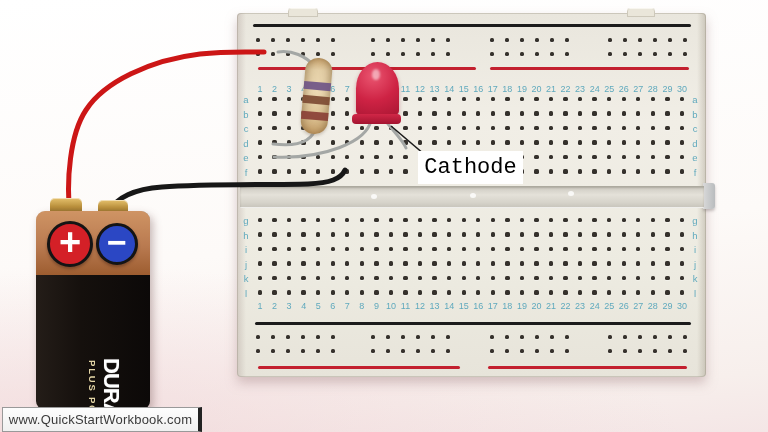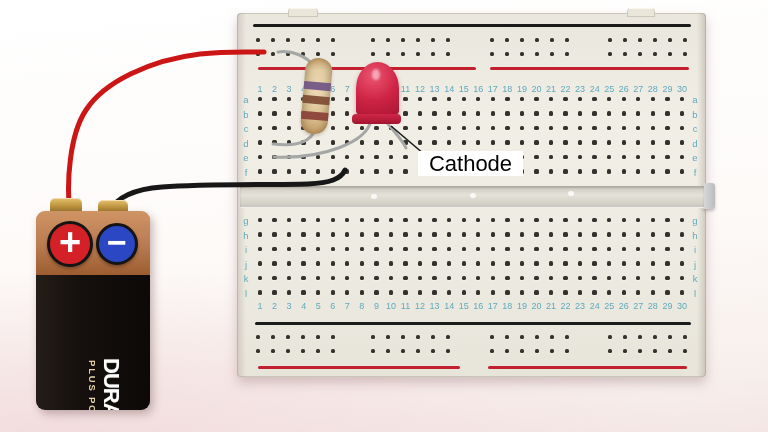--- a/index.html
+++ b/index.html
@@ -80,23 +80,23 @@
     color:#fff;font-weight:bold;border:3px solid #141414;box-shadow:0 2px 3px rgba(60,30,20,.4);}
   .circle-pos{left:11px;top:23px;width:40px;height:40px;background:var(--pos-red,#d42027);font-size:38px;}
   .circle-neg{left:60px;top:25px;width:36px;height:36px;background:var(--neg-blue,#2b47c4);font-size:34px;}
   .circle span{transform:translateY(-2px);}
   .brand{position:absolute;top:83px;right:26px;height:118px;writing-mode:vertical-rl;text-align:left;}
   .brand-main{font-size:22px;font-weight:bold;letter-spacing:-1px;color:#fff;
     text-shadow:0 0 1px rgba(255,255,255,.4);}
   .brand-sub{font-size:9.5px;font-weight:bold;letter-spacing:1.8px;color:#e3d5a6;margin-top:2px;}
 
   
-  .cathode-box{left:418px;top:151px;width:105px;height:25px;background:#fff;
+  .cathode-box{left:418px;top:151px;width:105px;height:33px;background:#fff;
     display:flex;align-items:center;justify-content:center;
-    font-family:Liberation Sans, sans-serif;font-size:22px;color:#000;}
+    font-family:Liberation Mono, monospace;font-size:22px;color:#000;}
   .url-bar{left:2px;top:407px;width:195px;height:23px;background:linear-gradient(180deg,#fdfdfd,#f0f0f0);
     border:1px solid #999;border-right:4px solid #222;
     display:flex;align-items:center;justify-content:center;
     font-size:13px;color:#3a3a3a;letter-spacing:.2px;}
 </style>
 </head>
 <body>
 
 <div class="stage">
 
@@ -701,14 +701,17 @@
     </div>
     <div class="circle circle-neg">
       <span>−</span>
     </div>
   </div>
 
   <div class="abs cathode-box">
     <span>Cathode</span>
   </div>
 
+  <div class="abs url-bar">
+    <span>www.QuickStartWorkbook.com</span>
+  </div>
 
 </div>
 
 </body></html>

